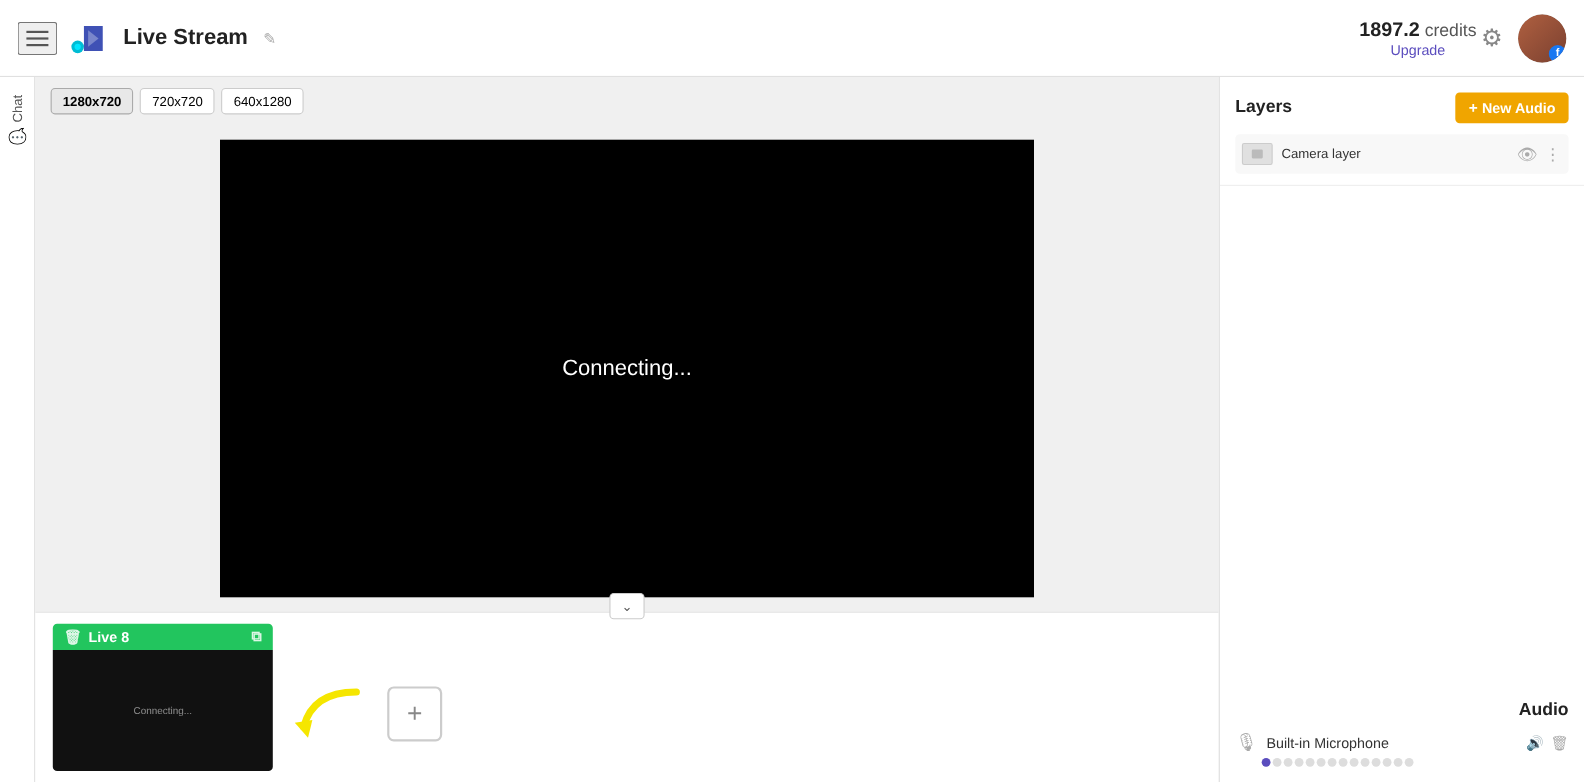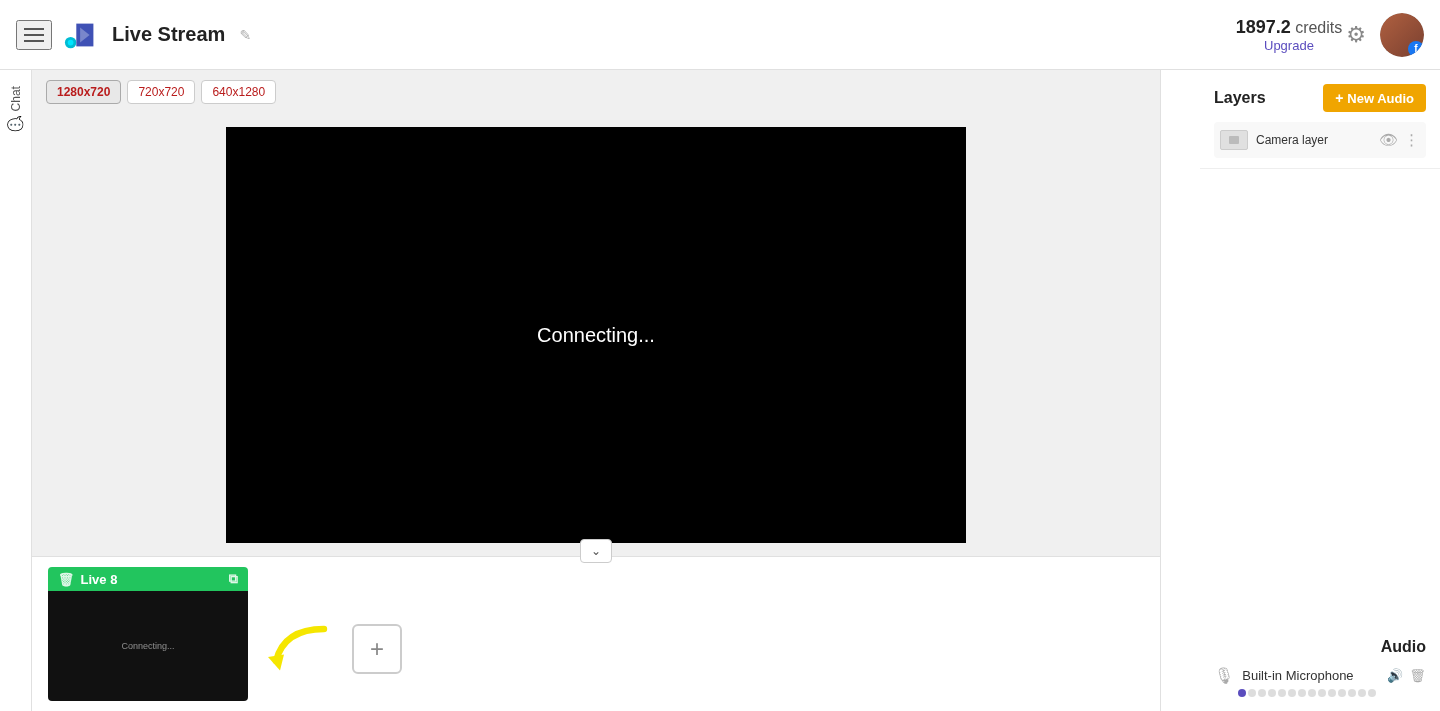--- a/index.html
+++ b/index.html
@@ -51,21 +51,21 @@
     .canvas-area {
       flex: 1; display: flex; flex-direction: column; background: #f0f0f0; overflow: hidden;
     }
 
     
     .resolution-bar {
       display: flex; gap: 6px; padding: 10px 14px; background: #f0f0f0;
     }
     .res-btn {
       background: #fff; border: 1px solid #ccc; border-radius: 4px; padding: 4px 10px;
-      font-size: 12px; color: #b91c1c; cursor: pointer;
+      font-size: 12px; color: #000000; cursor: pointer;
     }
     .res-btn.active { background: #e8e8e8; border-color: #aaa; font-weight: 600; }
 
     
     .stream-preview-wrap {
       flex: 1; display: flex; align-items: center; justify-content: center; position: relative;
     }
     .stream-preview {
       width: 740px; height: 416px; background: #000; display: flex; align-items: center; justify-content: center;
       position: relative;
@@ -107,22 +107,22 @@
 
     
     .arrow-hint {
       display: flex; align-items: center; justify-content: center;
       margin-top: 30px;
     }
     .arrow-svg { width: 80px; height: 60px; }
 
     
     .right-panel {
-      width: 280px; background: #fff; border-left: 1px solid #e0e0e0;
-      display: flex; flex-direction: column; flex-shrink: 0; overflow-y: auto; padding-left: 39px;
+      width: 332px; background: #fff; border-left: 1px solid #e0e0e0;
+      display: flex; flex-direction: column; flex-shrink: 0; overflow-y: auto;
     }
     .panel-section { padding: 14px 14px 10px; border-bottom: 1px solid #eee; }
     .panel-header { display: flex; align-items: center; justify-content: space-between; margin-bottom: 10px; }
     .panel-title { font-size: 16px; font-weight: 600; color: #222; }
     .new-layer-btn {
       background: #f0a500; color: #fff; border: none; border-radius: 4px;
       padding: 6px 12px; font-size: 13px; font-weight: 600; cursor: pointer;
       display: flex; align-items: center; gap: 4px;
     }
     .plus-icon { font-size: 14px; }

